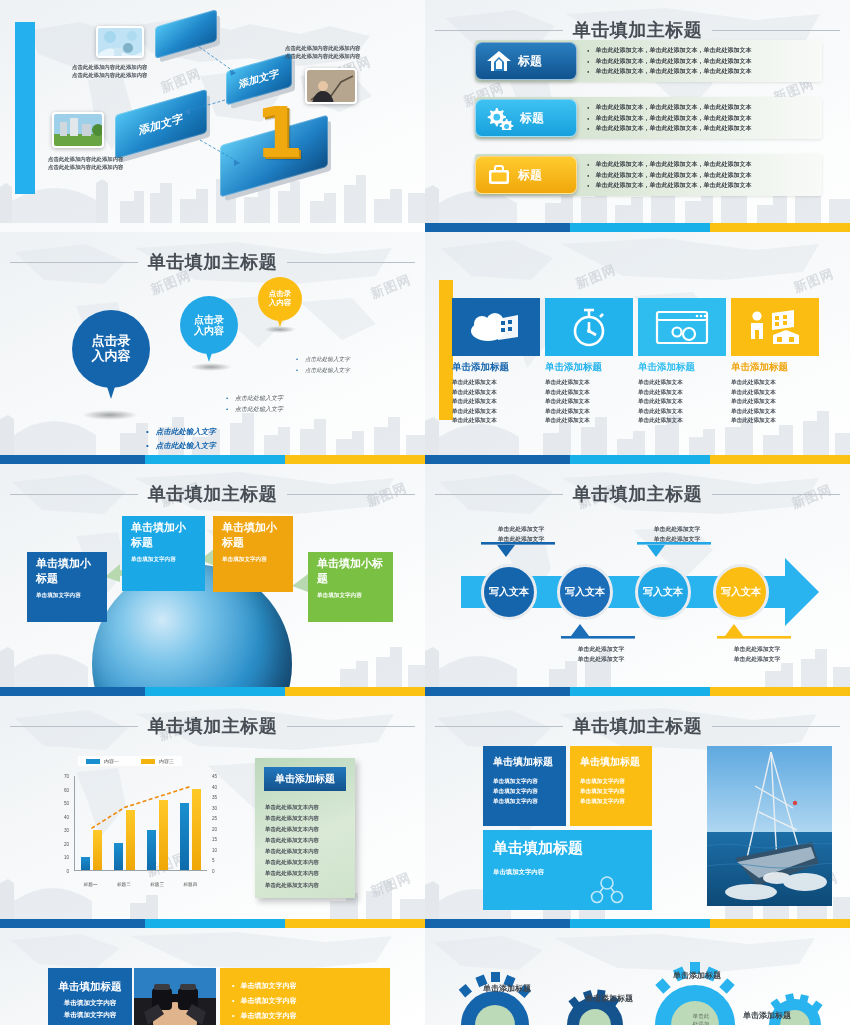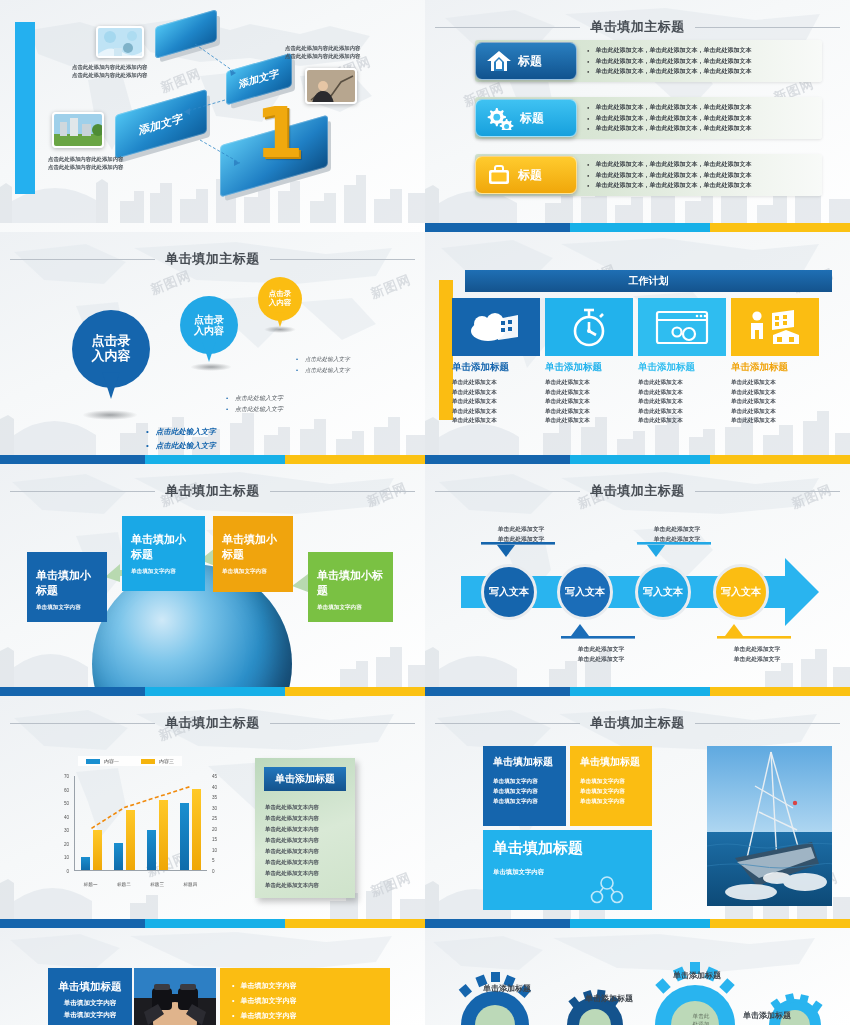--- a/index.html
+++ b/index.html
@@ -18,21 +18,21 @@
   
   .barwrap{ position:absolute; left:0; right:0; bottom:0; height:9px; display:flex; }
   .barwrap i{ display:block; height:100%; }
   .bar-a{ flex:0 0 34%; background:#1565ad; }
   .bar-b{ flex:0 0 33%; background:#17b0e8; }
   .bar-c{ flex:0 0 33%; background:#fbc213; }
 
   
   .maintitle{ position:absolute; top:18px; left:0; right:0; display:flex; align-items:center; justify-content:center; gap:10px; }
   .maintitle .ln{ flex:1 1 auto; height:1px; background:#b9c0c8; }
-  .maintitle .tx{ font-size:13px; font-weight:bold; color:#474d54; white-space:nowrap; letter-spacing:.5px;}
+  .maintitle .tx{ font-size:18px; font-weight:bold; color:#474d54; white-space:nowrap; letter-spacing:.5px;}
 
   
   .s1-accent{ position:absolute; left:15px; top:22px; width:20px; height:172px; background:#24b0ef; }
   .blk{ position:absolute; color:#fff; font-weight:bold; font-size:10px; display:flex; align-items:center; justify-content:center;
         background:linear-gradient(150deg,#4fc4f2 0%,#1f86c9 55%,#0d5f9d 100%);
         border-radius:4px; box-shadow:4px 6px 0 -1px #c8ced3, 0 0 0 1px rgba(255,255,255,.25) inset;
         transform:skewY(-16deg); }
   .photo{ position:absolute; border:2px solid #fff; border-radius:4px; box-shadow:0 1px 4px rgba(0,0,0,.28); overflow:hidden; }
   .cap{ position:absolute; font-size:5.4px; color:#4a5157; line-height:1.55; white-space:nowrap; font-weight:bold;}
   .num1{ position:absolute; font-size:70px; font-weight:bold; color:#f0a90e;
@@ -62,21 +62,21 @@
   .s4-accent{ position:absolute; left:14px; top:48px; width:14px; height:140px; background:#fbbd12; }
   .s4-head{ position:absolute; left:40px; right:18px; top:38px; height:22px;
             background:linear-gradient(180deg,#1f6fb4,#14538d); color:#fff; font-weight:bold; font-size:10px;
             display:flex; align-items:center; justify-content:center; }
   .s4col{ position:absolute; top:66px; width:88px; }
   .s4ic{ height:58px; display:flex; align-items:center; justify-content:center; }
   .s4ttl{ font-size:9.5px; font-weight:bold; margin-top:5px; }
   .s4bd{ font-size:5.6px; line-height:1.7; color:#4a5058; margin-top:4px; font-weight:bold;}
 
   
-  .s5box{ position:absolute; color:#fff; padding:16px 9px; }
+  .s5box{ position:absolute; color:#fff; padding:4px 9px; }
   .s5box .t{ font-size:11px; font-weight:bold; }
   .s5box .b{ font-size:5.6px; margin-top:6px; opacity:.97; font-weight:bold;}
   .globe{ position:absolute; left:92px; bottom:-68px; width:200px; height:200px; border-radius:50%;
           background:radial-gradient(circle at 35% 28%,#cfe9f8 0%,#7cc5ea 22%,#2b8fc9 52%,#17558e 85%,#0d3b67 100%);
           box-shadow:inset -12px -14px 30px rgba(0,0,0,.35); }
 
   
   .s6arrow{ position:absolute; left:36px; top:112px; height:32px; width:330px; background:#29b4ef; }
   .s6tip{ position:absolute; left:360px; top:94px; width:0; height:0; border-top:34px solid transparent;
           border-bottom:34px solid transparent; border-left:34px solid #29b4ef; }
@@ -395,21 +395,20 @@
           <path d="M300 70 L300 42 L316 42 L316 32 L328 32 L328 70Z"></path>
       <path d="M338 70 L338 50 L354 50 L354 40 L368 40 L368 70Z"></path>
           <path d="M378 70 L378 36 L392 36 L392 26 L404 26 L404 70Z"></path>
       <path d="M410 70 L410 48 L425 48 L425 70Z"></path>
         </g>
     </svg>
     <div class="wm-tl" style="left:150px;top:36px;">新图网</div>
     <div class="wm-tl" style="left:368px;top:40px;">新图网</div>
 
     <div class="s4-accent"></div>
-    <div class="s4-head">工作计划</div>
 
     <div class="s4col" style="left:27px;">
       <div class="s4ic" style="background:#1565ad;">
         <svg width="56" height="36" viewBox="0 0 56 36">
             <g fill="#fff">
           <ellipse cx="20" cy="22" rx="17" ry="10"></ellipse>
               <circle cx="14" cy="15" r="8"></circle>
               <circle cx="27" cy="13" r="9"></circle>
           <path d="M30 10 L50 6 L50 28 L30 31 Z" opacity=".95"></path>
             </g>

